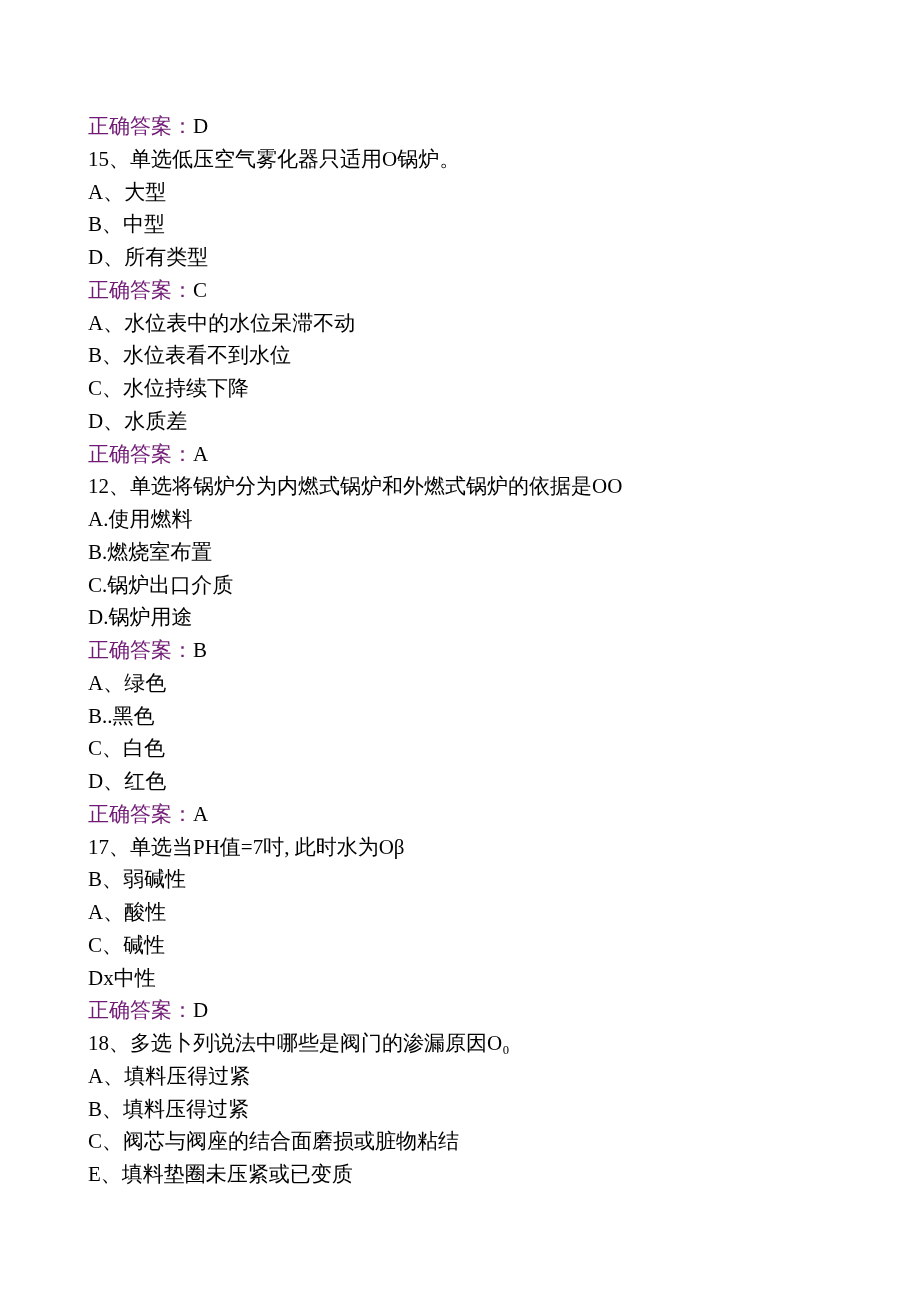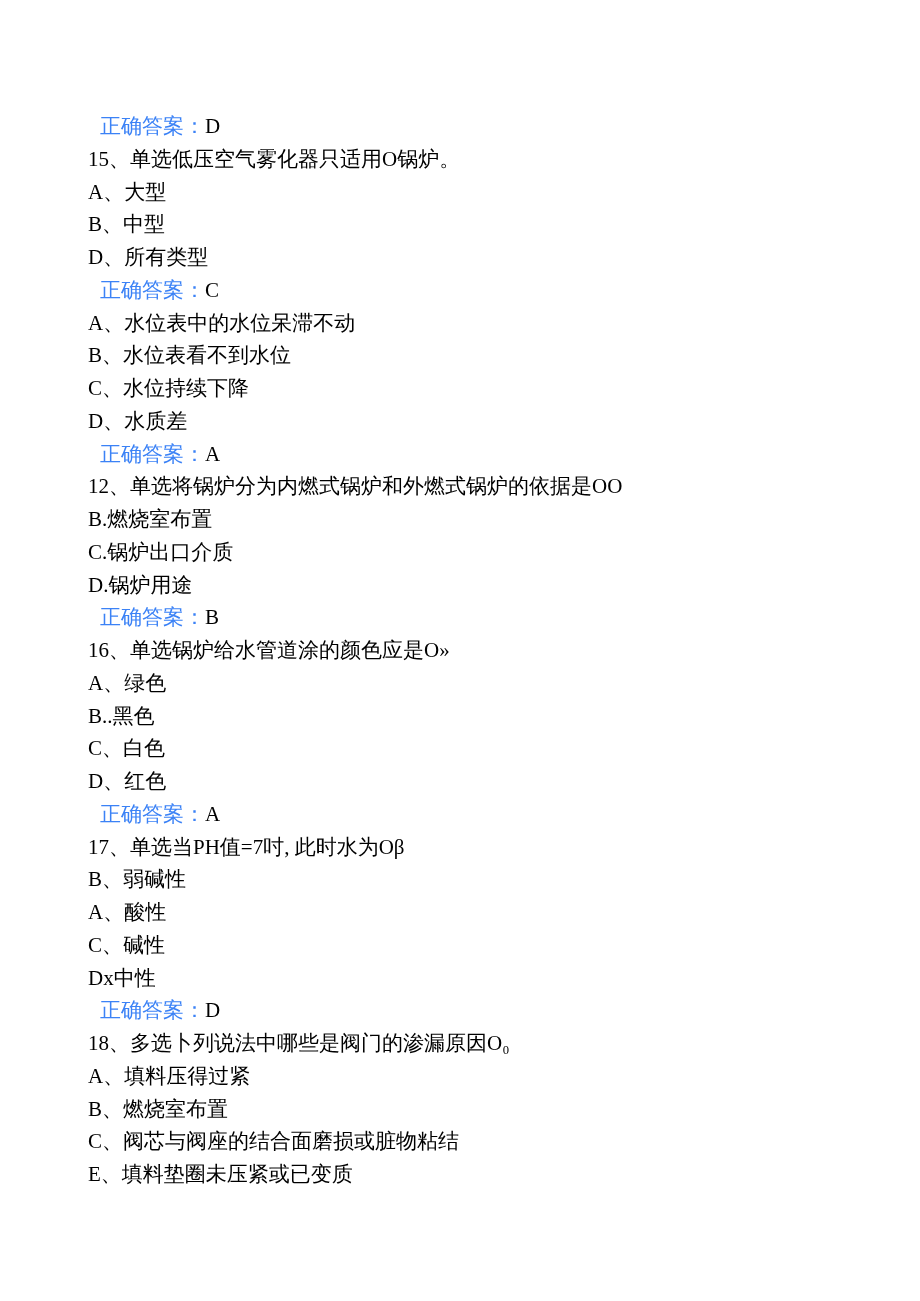--- a/index.html
+++ b/index.html
@@ -12,22 +12,21 @@
   .page {
     padding: 110px 88px 60px 88px;
     font-size: 21px;
     line-height: 1.56;
     color: #000000;
   }
   .line {
     display: block;
   }
   .answer-label {
-    color: #3b82f6;
-    margin-left: 12px;
+    color: #701a75;
   }
   .answer-value {
     color: #000000;
   }
 </style>
 </head>
 <body>
 
 <div class="page">
 
@@ -45,44 +44,44 @@
 
   <span class="line">A、水位表中的水位呆滞不动</span>
   <span class="line">B、水位表看不到水位</span>
   <span class="line">C、水位持续下降</span>
   <span class="line">D、水质差</span>
   <span class="line">
     <span class="answer-label">正确答案：</span><span class="answer-value">A</span>
   </span>
 
   <span class="line">12、单选将锅炉分为内燃式锅炉和外燃式锅炉的依据是OO</span>
+  <span class="line">A.使用燃料</span>
   <span class="line">B.燃烧室布置</span>
   <span class="line">C.锅炉出口介质</span>
   <span class="line">D.锅炉用途</span>
   <span class="line">
     <span class="answer-label">正确答案：</span><span class="answer-value">B</span>
   </span>
 
-  <span class="line">16、单选锅炉给水管道涂的颜色应是O»</span>
   <span class="line">A、绿色</span>
   <span class="line">B..黑色</span>
   <span class="line">C、白色</span>
   <span class="line">D、红色</span>
   <span class="line">
     <span class="answer-label">正确答案：</span><span class="answer-value">A</span>
   </span>
 
   <span class="line">17、单选当PH值=7吋, 此时水为Oβ</span>
   <span class="line">B、弱碱性</span>
   <span class="line">A、酸性</span>
   <span class="line">C、碱性</span>
   <span class="line">Dx中性</span>
   <span class="line">
     <span class="answer-label">正确答案：</span><span class="answer-value">D</span>
   </span>
 
   <span class="line">18、多选卜列说法中哪些是阀门的渗漏原因O₀</span>
   <span class="line">A、填料压得过紧</span>
-  <span class="line">B、燃烧室布置</span>
+  <span class="line">B、填料压得过紧</span>
   <span class="line">C、阀芯与阀座的结合面磨损或脏物粘结</span>
   <span class="line">E、填料垫圈未压紧或已变质</span>
 
 </div>
 
 </body></html>

